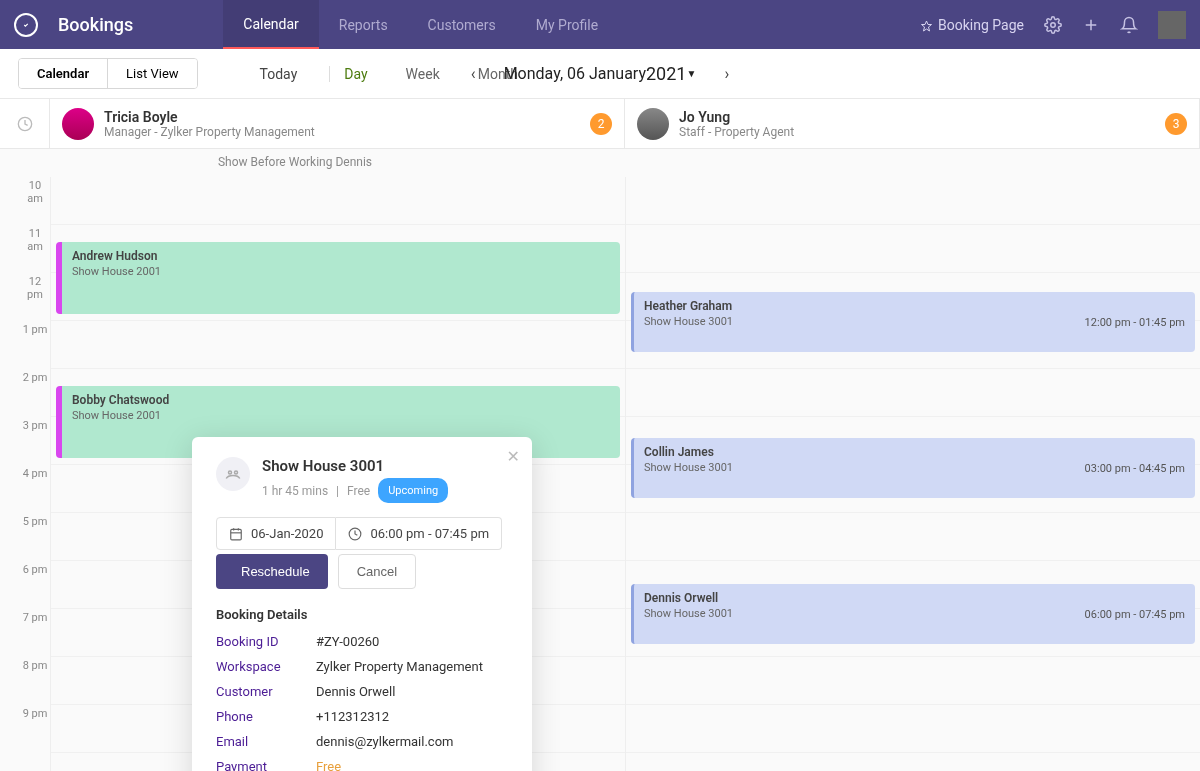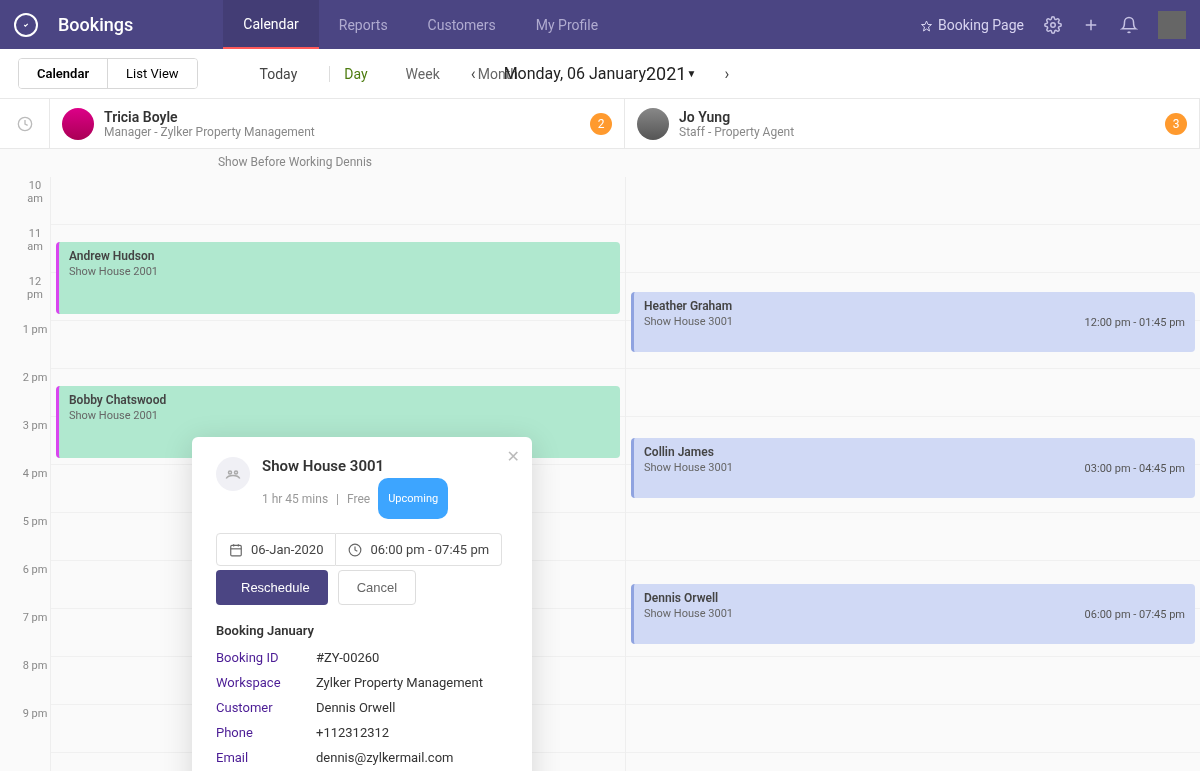--- a/index.html
+++ b/index.html
@@ -48,34 +48,34 @@
 .hours-link { position: absolute; top: 6px; left: 0; right: 0; text-align: center; font-size: 12px; color: #888; z-index: 2; }
 .time-grid { display: flex; height: 100%; padding-top: 28px; }
 .time-gutter { width: 50px; }
 .time-label { height: 48px; font-size: 11px; color: #888; text-align: center; padding-top: 2px; margin-left: 20px; }
 .day-cols { flex: 1; display: flex; position: relative; }
 .day-col { flex: 1; border-left: 1px solid #eee; position: relative; }
 .hour-line { height: 48px; border-bottom: 1px solid #f0f0f0; }
 
 
 .event { position: absolute; left: 5px; right: 5px; border-radius: 4px; padding: 7px 10px; font-size: 12px; }
-.event-green { background: #b0e8cf; border-left: 3px solid #d946ef; }
+.event-green { background: #b0e8cf; border-left: 6px solid #d946ef; }
 .event-blue { background: #d0d9f5; border-left: 3px solid #8fa3e0; }
 .event-name { font-weight: 600; color: #444; margin-bottom: 2px; }
 .event-sub { color: #666; font-size: 11px; }
 .event-time { position: absolute; right: 10px; top: 50%; transform: translateY(-50%); font-size: 11px; color: #555; }
 
 
 .popover { position: absolute; left: 192px; top: 288px; width: 340px; background: #fff; border-radius: 6px; box-shadow: 0 6px 30px rgba(0,0,0,0.15); padding: 20px 24px 18px; z-index: 10; }
 .pop-close { position: absolute; top: 10px; right: 12px; color: #bbb; cursor: pointer; font-size: 16px; }
 .pop-head { display: flex; gap: 12px; align-items: flex-start; margin-bottom: 14px; }
 .pop-icon { width: 34px; height: 34px; border-radius: 50%; background: #f0f0f5; display: flex; align-items: center; justify-content: center; font-size: 14px; color: #999; }
 .pop-title { font-size: 15px; font-weight: 600; color: #333; }
 .pop-meta { font-size: 12px; color: #999; margin-top: 3px; display: flex; align-items: center; gap: 8px; }
-.pill { background: #3da5ff; color: #fff; font-size: 11px; padding: 14px 10px; border-radius: 10px; }
+.pill { background: #3da5ff; color: #fff; font-size: 11px; padding: 6px 10px; border-radius: 10px; }
 .dt-row { display: flex; gap: 0; margin-bottom: 4px; }
 .dt-cell { border: 1px solid #e0e0e0; padding: 8px 12px; display: flex; align-items: center; gap: 8px; font-size: 13px; color: #444; }
 .dt-cell:first-child { border-radius: 4px 0 0 4px; }
 .dt-cell:last-child { border-radius: 0 4px 4px 0; border-left: none; }
 .btn-row { display: flex; gap: 10px; margin-bottom: 18px; }
 .btn { padding: 9px 18px; border-radius: 4px; font-size: 13px; border: none; cursor: pointer; }
 .btn-primary { background: #4b4583; color: #fff; padding-left: 25px; }
 .btn-secondary { background: #fff; border: 1px solid #ddd; color: #666; }
 .section-h { font-size: 13px; font-weight: 600; color: #333; margin-bottom: 12px; }
 .detail-row { display: flex; font-size: 13px; margin-bottom: 10px; }
@@ -278,21 +278,21 @@
             <circle cx="12" cy="12" r="10"></circle>
             <polyline points="12 6 12 12 16 14"></polyline>
           </svg>
         <span>06:00 pm - 07:45 pm</span>
       </div>
     </div>
     <div class="btn-row">
       <button class="btn btn-primary">Reschedule</button>
       <button class="btn btn-secondary">Cancel</button>
     </div>
-    <div class="section-h">Booking January</div>
+    <div class="section-h">Booking Details</div>
     <div class="detail-row">
         <span class="detail-label">Booking ID</span>
         <span class="detail-value">#ZY-00260</span>
       </div>
     <div class="detail-row">
         <span class="detail-label">Workspace</span>
         <span class="detail-value">Zylker Property Management</span>
       </div>
     <div class="detail-row">
         <span class="detail-label">Customer</span>

